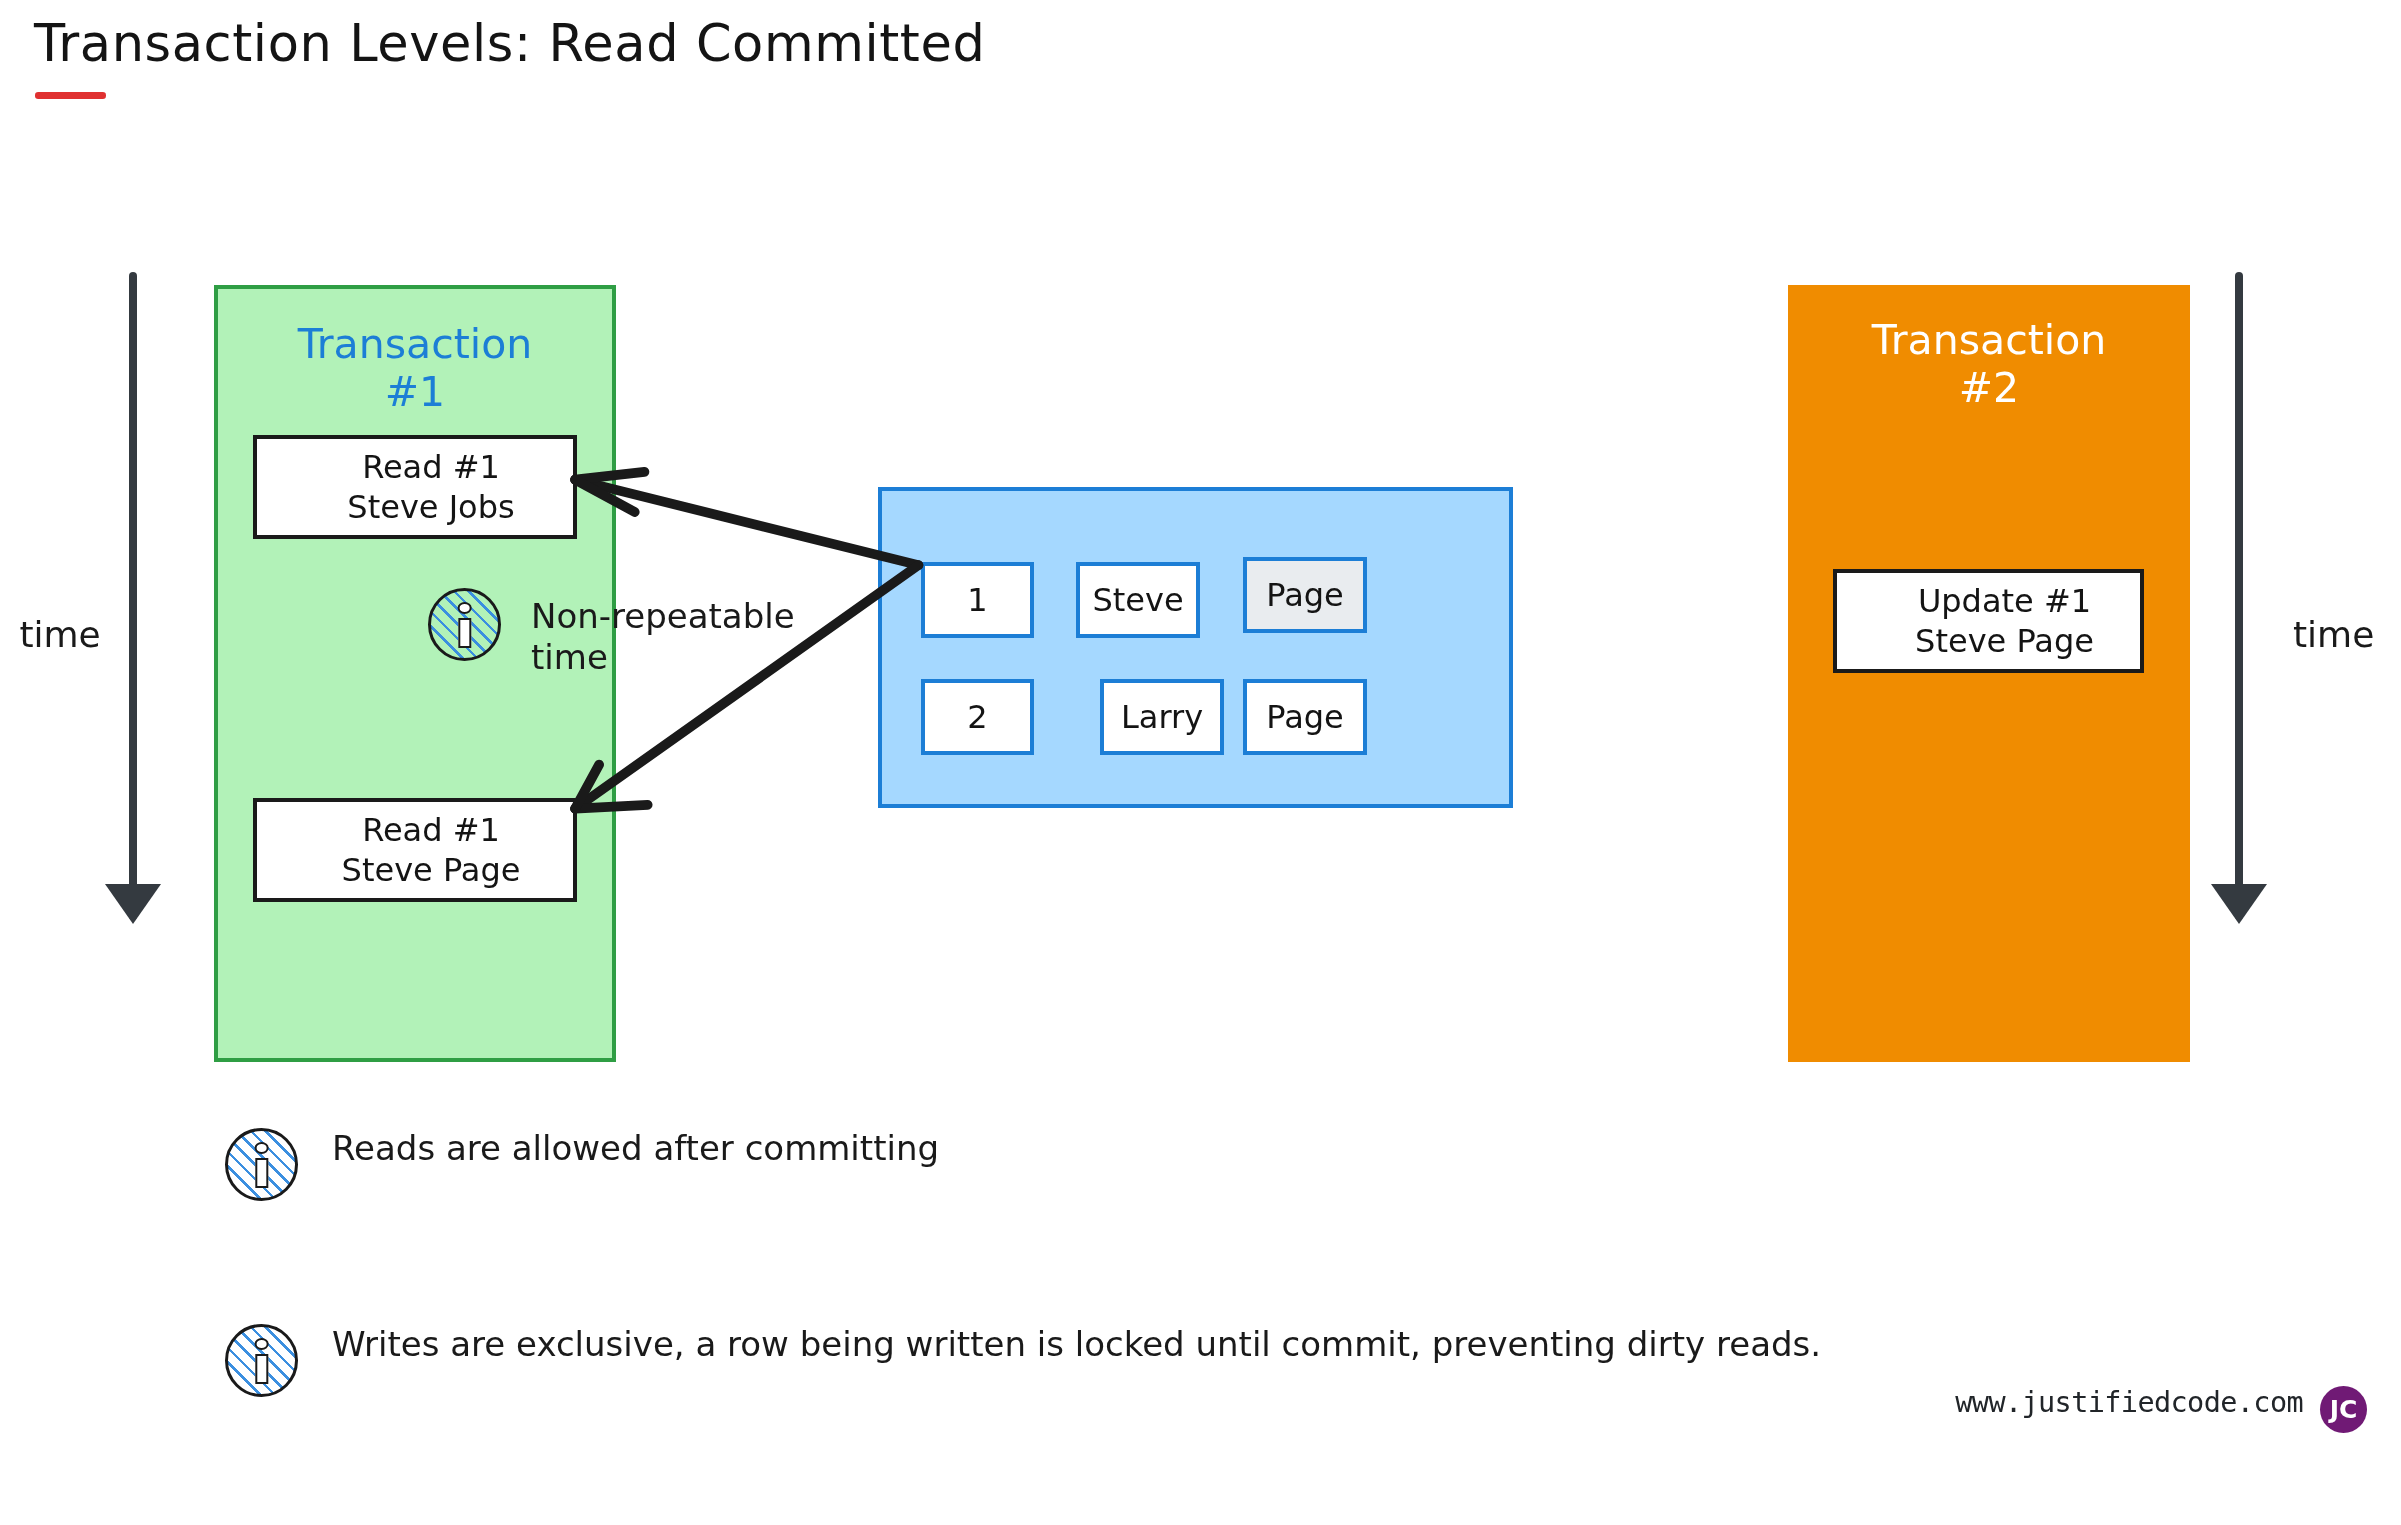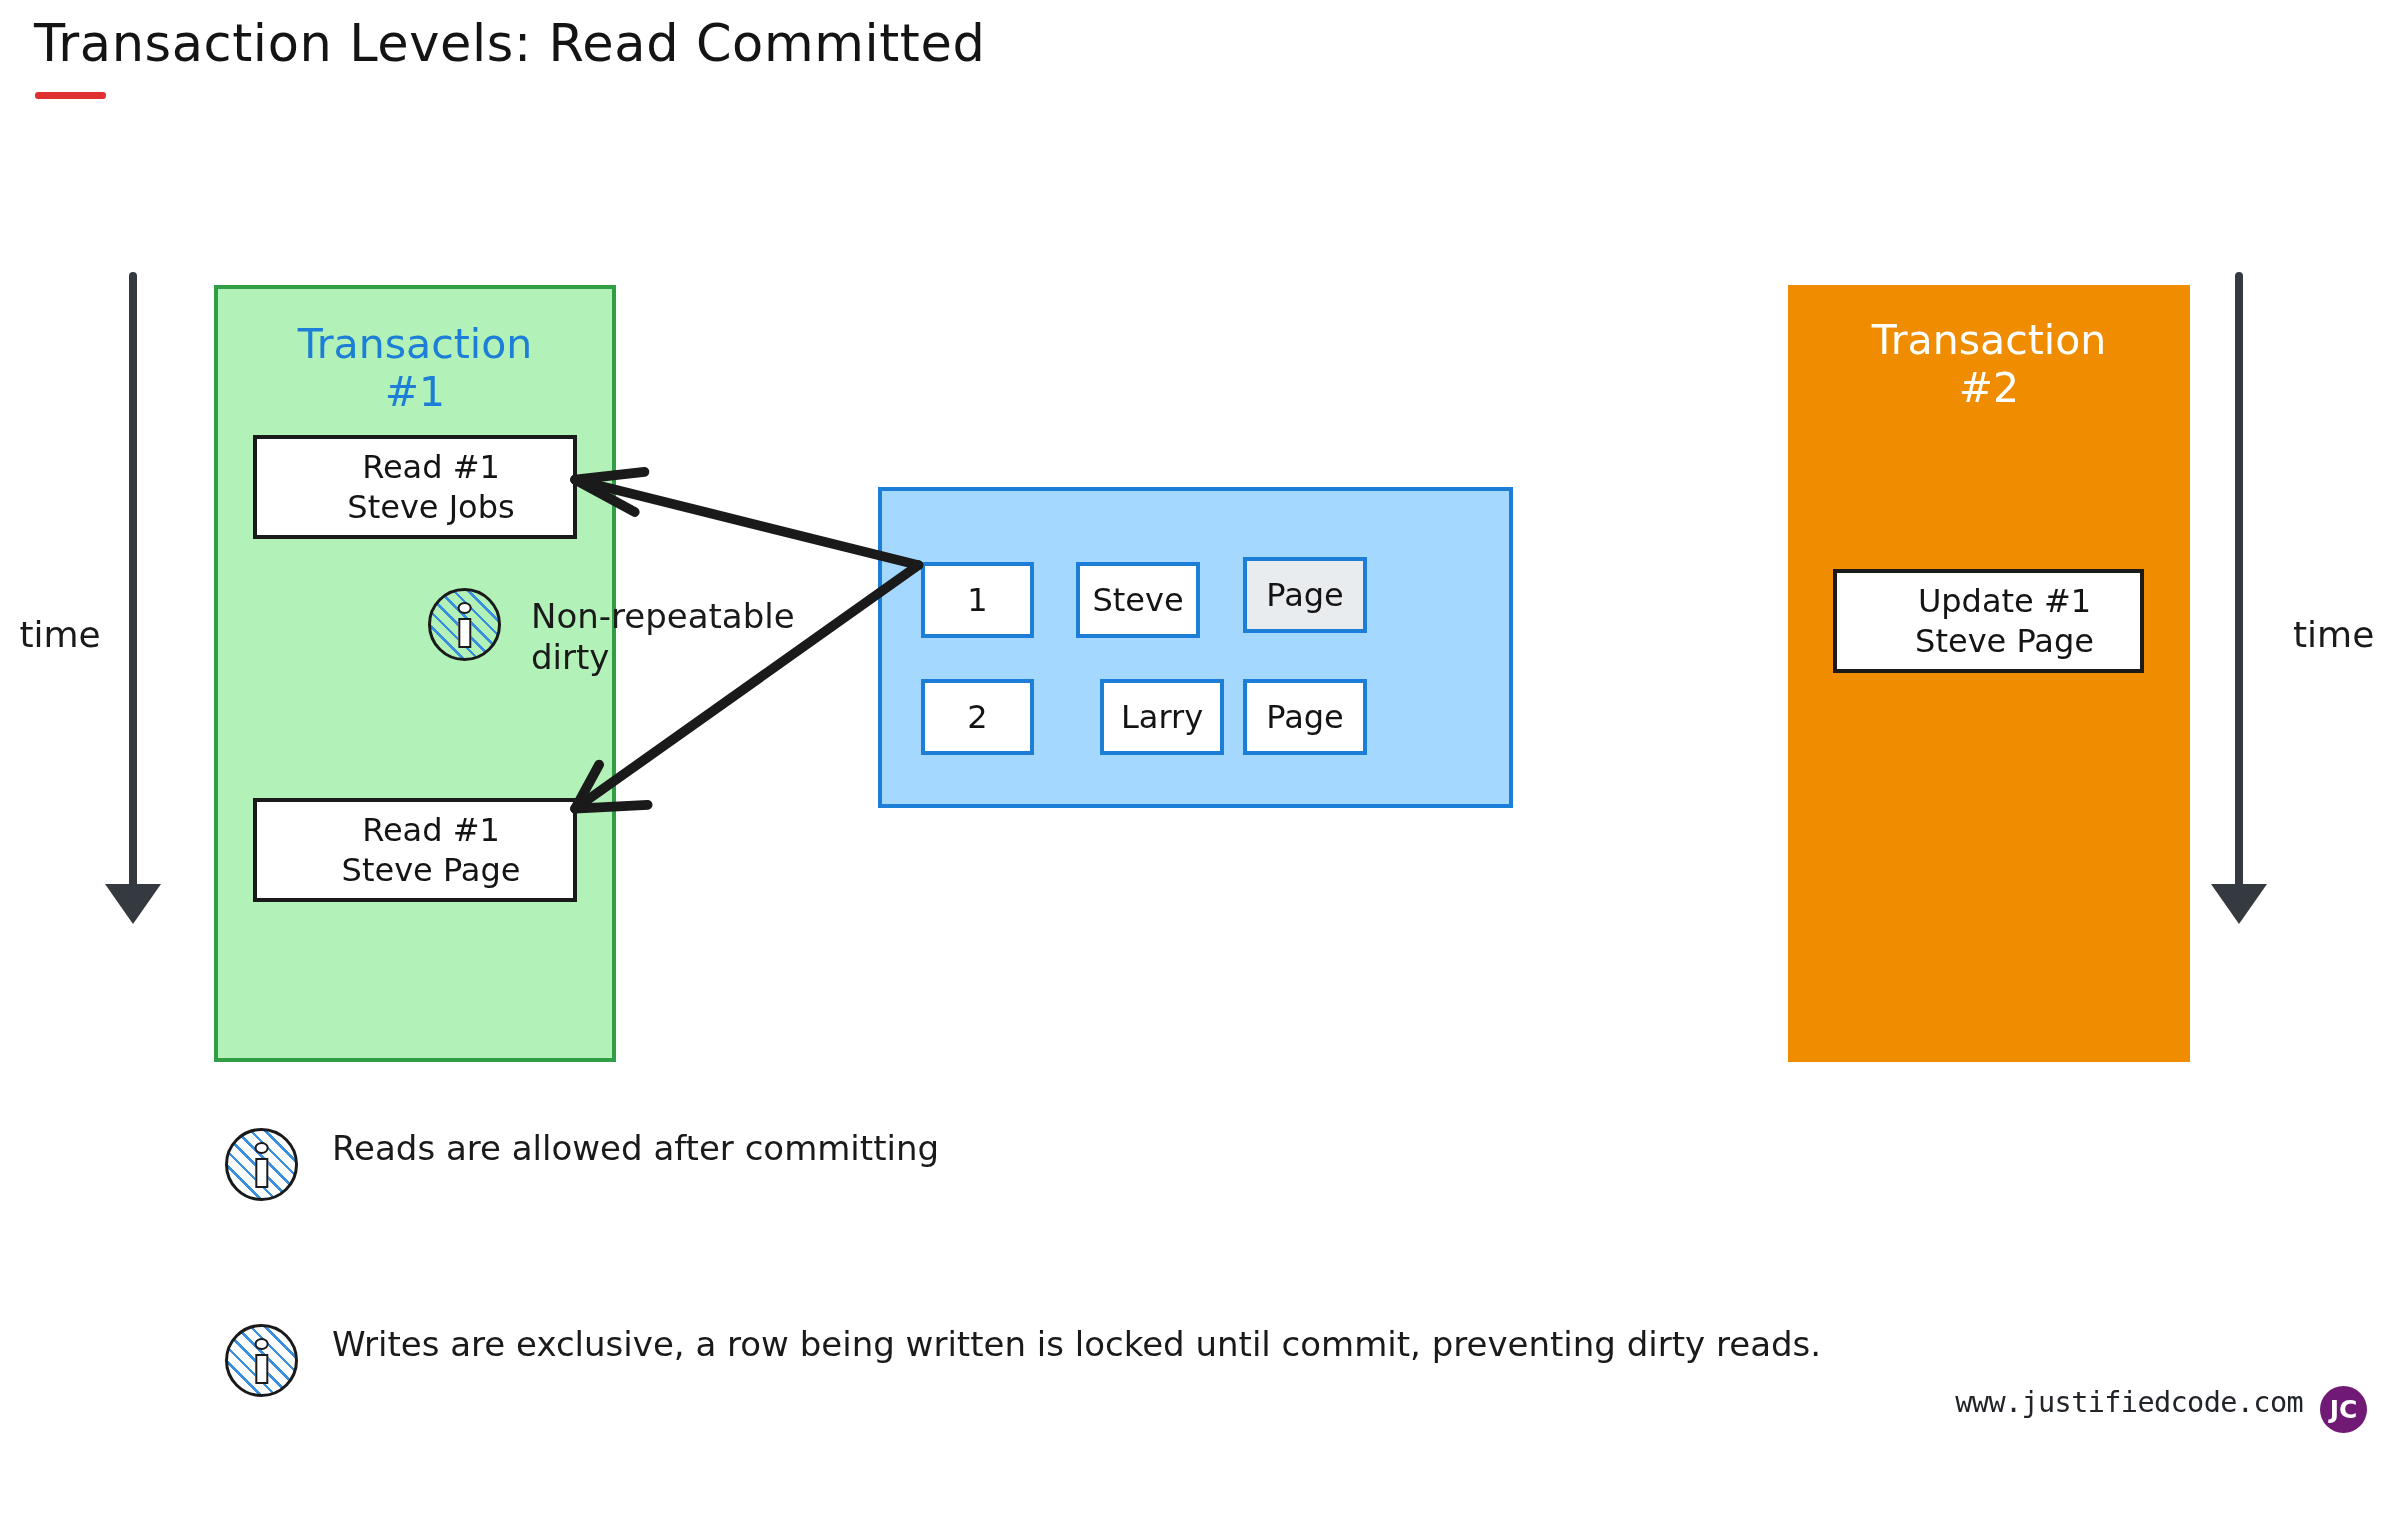--- a/index.html
+++ b/index.html
@@ -206,21 +206,21 @@
   <div id="op-read-1" class="op-box hand">Read #1
 Steve Jobs</div>
   <div id="op-read-2" class="op-box hand">Read #1
 Steve Page</div>
 
   <div id="info-nonrepeat" class="info-icon">
     <div class="dot"></div>
     <div class="bar"></div>
   </div>
   <div id="label-nonrepeat" class="hand">Non-repeatable
-dirty</div>
+time</div>
 
   <div id="db-table">
     <div class="db-row" id="db-row-1">
       <div class="db-cell hand">1</div>
       <div class="db-cell hand">Steve</div>
       <div class="db-cell hand highlight">Page</div>
     </div>
     <div class="db-row" id="db-row-2">
       <div class="db-cell hand">2</div>
       <div class="db-cell hand">Larry</div>

